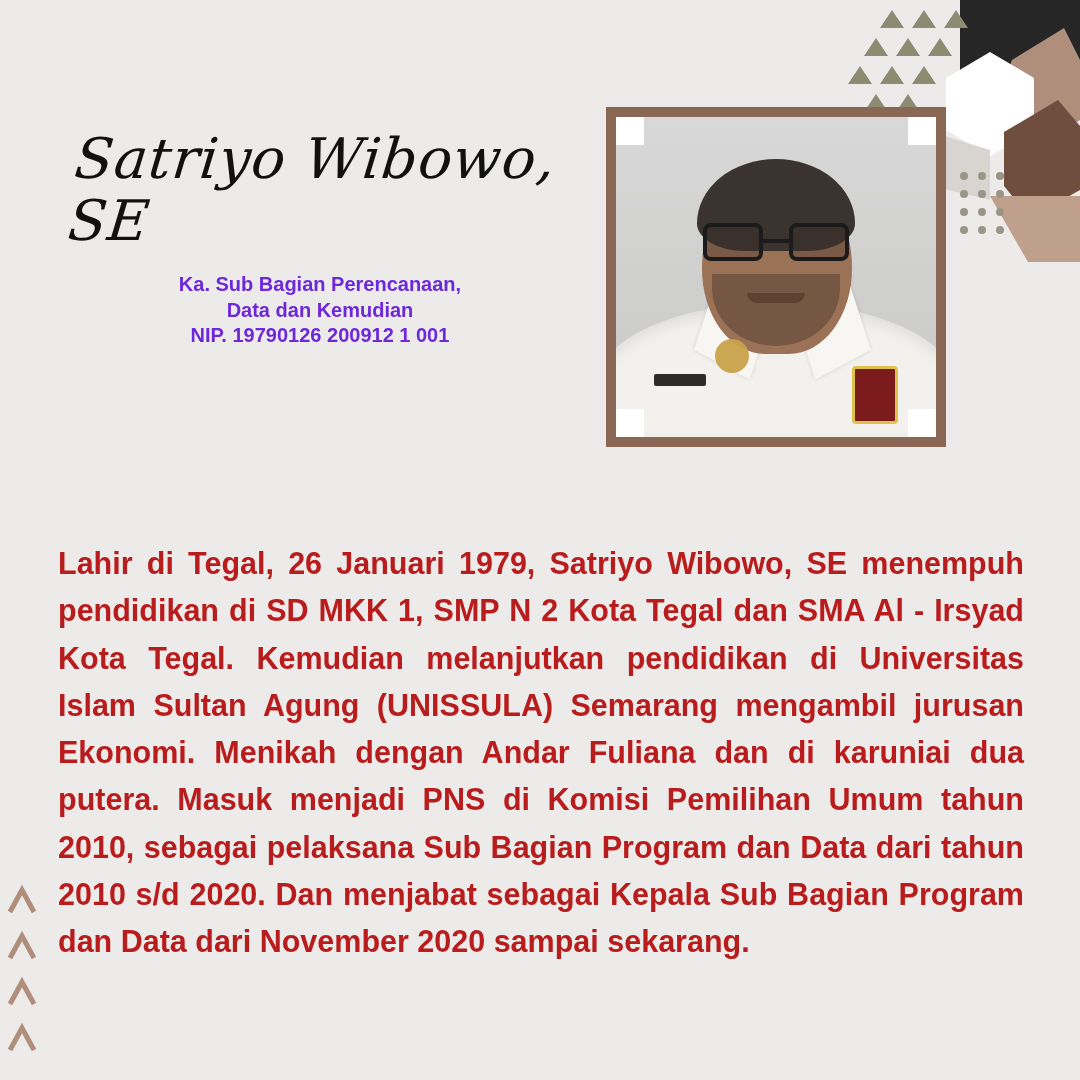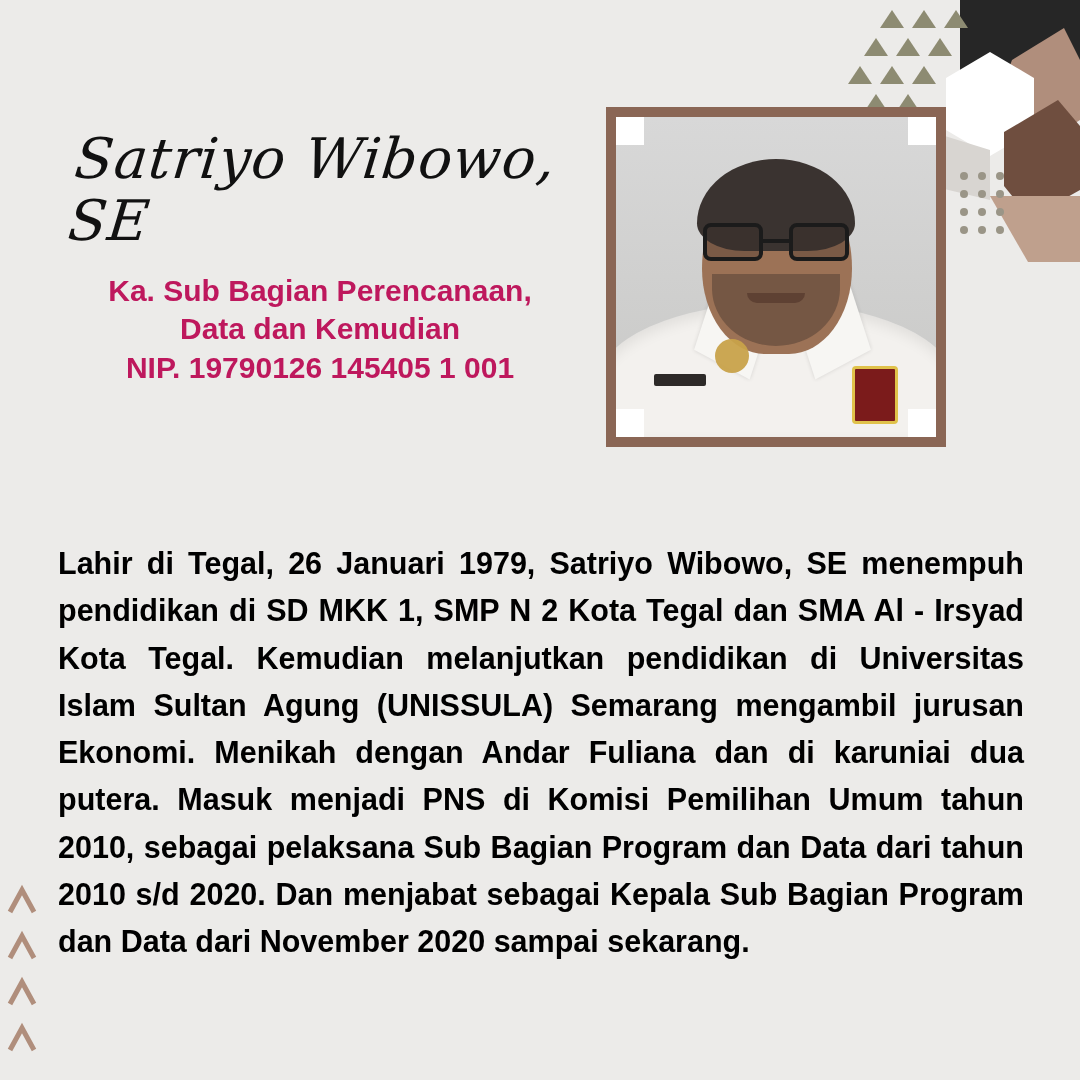--- a/index.html
+++ b/index.html
@@ -48,23 +48,23 @@
     transform: skewX(-6deg);
   }
 
   
   .title-block {
     position: absolute;
     left: 40px;
     top: 272px;
     width: 560px;
     text-align: center;
-    color: #be185d;
+    color: #6d28d9;
     font-weight: bold;
-    font-size: 30px;
+    font-size: 20px;
     line-height: 1.28;
   }
   .title-block .line {
     display: block;
     white-space: nowrap;
   }
 
   
   .photo-frame {
     position: absolute;
@@ -236,21 +236,21 @@
 
   
   .bio {
     position: absolute;
     left: 58px;
     top: 540px;
     width: 966px;
     font-size: 30.5px;
     line-height: 1.55;
     font-weight: bold;
-    color: #000000;
+    color: #b91c1c;
     text-align: justify;
     text-justify: inter-word;
   }
 </style>
 </head>
 <body>
 
 <div class="deco-layer">
   <svg width="420" height="330" viewBox="0 0 420 330" xmlns="http://www.w3.org/2000/svg">
 
@@ -306,21 +306,21 @@
       <polyline points="4,170 16,148 28,170"></polyline>
     </g>
   </svg>
 </div>
 
 <div class="name-script">Satriyo Wibowo, SE</div>
 
 <div class="title-block">
   <span class="line">Ka. Sub Bagian Perencanaan,</span>
   <span class="line">Data dan Kemudian</span>
-  <span class="line">NIP. 19790126 145405 1 001</span>
+  <span class="line">NIP. 19790126 200912 1 001</span>
 </div>
 
 <div class="photo-frame">
   <div class="photo-inner">
     <div class="portrait">
       <div class="p-shoulders"></div>
       <div class="p-collar-l"></div>
       <div class="p-collar-r"></div>
       <div class="p-neck"></div>
       <div class="p-head"></div>

